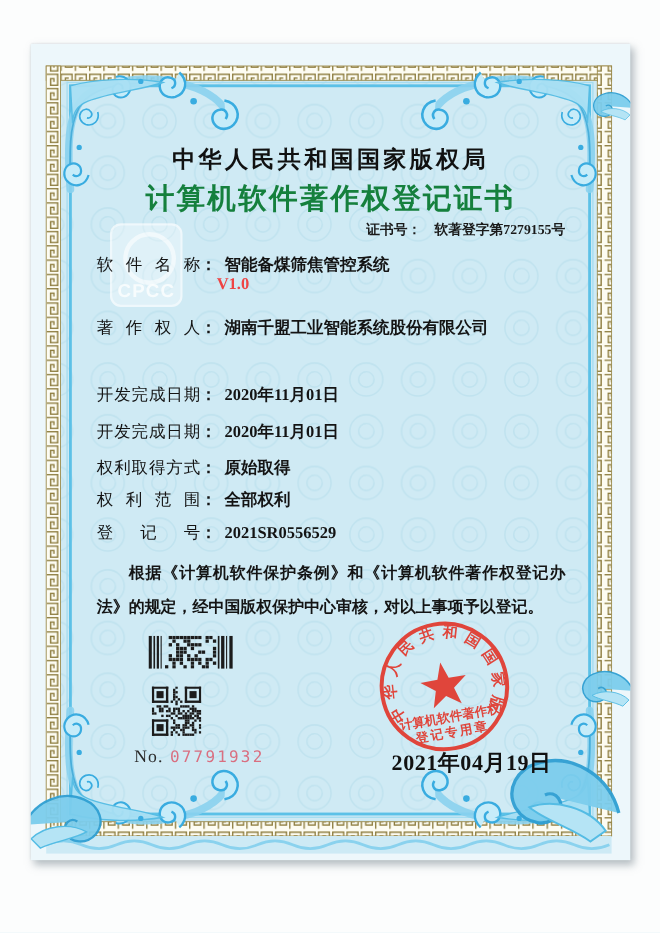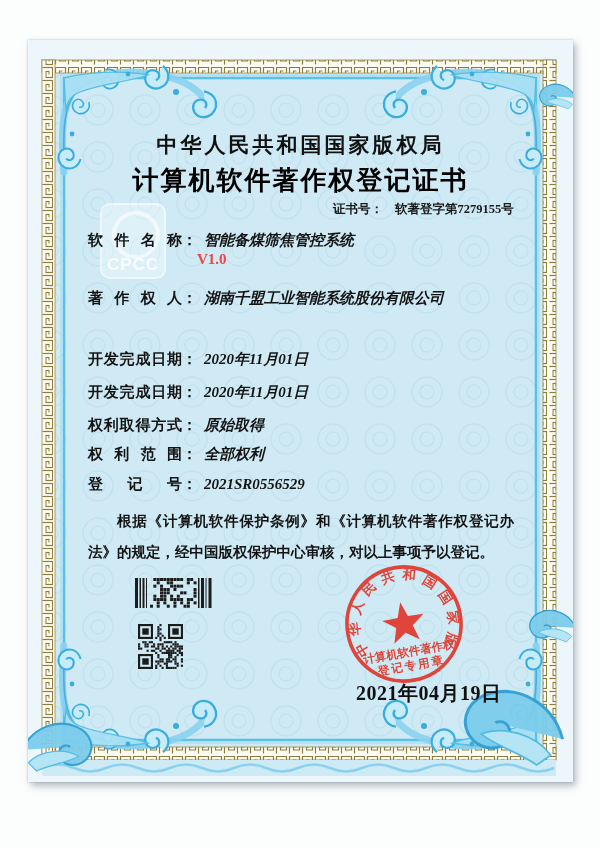--- a/index.html
+++ b/index.html
@@ -5,27 +5,27 @@
   html,body{margin:0;padding:0;}
   body{width:600px;height:848px;position:relative;background:#fcfdfd;overflow:hidden;
        font-family:"Liberation Serif","DejaVu Serif",serif;}
   .paper{position:absolute;left:28px;top:40px;width:545px;height:742px;background:#edf7fb;
          box-shadow:3px 4px 7px rgba(110,125,135,.5),0 0 2px rgba(140,155,165,.55);}
   .deco{position:absolute;left:28px;top:40px;width:545px;height:742px;}
   .layer{position:absolute;left:0;top:0;width:600px;height:848px;pointer-events:none;}
   .title1{position:absolute;left:28px;top:131px;width:545px;text-align:center;
           font-size:21px;letter-spacing:3px;color:#111;font-weight:700;}
   .title2{position:absolute;left:28px;top:163px;width:545px;text-align:center;
-          font-size:26px;letter-spacing:2px;color:#000000;font-weight:700;}
+          font-size:26px;letter-spacing:2px;color:#15803d;font-weight:700;}
   .certno{position:absolute;left:333px;top:201px;font-size:12.5px;font-weight:700;color:#1a1a1a;}
   .certno .gap{display:inline-block;width:12px;}
   .frow{position:absolute;left:88px;font-size:15px;color:#141414;white-space:nowrap;}
-  .flabel{display:inline-block;width:94px;font-weight:700;text-align:justify;text-align-last:justify;vertical-align:top;}
+  .flabel{display:inline-block;width:94px;font-weight:400;text-align:justify;text-align-last:justify;vertical-align:top;}
   .fcolon{font-weight:700;}
-  .fvalue{font-weight:700;margin-left:7px;font-style:italic;}
+  .fvalue{font-weight:700;margin-left:7px;}
   .v2{position:absolute;left:197px;top:251px;font-size:15px;font-weight:700;color:#ef4444;}
   .statement{position:absolute;left:88px;top:506px;width:426px;font-size:14.5px;line-height:31px;
              text-align:justify;text-indent:2em;font-weight:700;color:#141414;}
   .serial{position:absolute;left:122px;top:680px;font-size:16px;white-space:nowrap;}
   .serial .no{color:#2a2a2a;letter-spacing:1px;font-weight:400;}
   .serial .digits{color:#d96f80;font-family:"DejaVu Sans Mono",monospace;font-size:14.5px;letter-spacing:2px;margin-left:6px;}
   .issued{position:absolute;left:356px;top:680px;font-size:20px;font-weight:700;color:#111;letter-spacing:.5px;}
   .emboss{position:absolute;left:100px;top:203px;width:66px;height:76px;border-radius:10px;
           background:rgba(255,255,255,.34);box-shadow:inset 0 0 0 2px rgba(255,255,255,.5);}
   .emboss .ring{position:absolute;left:12px;top:8px;width:40px;height:40px;border-radius:50%;
@@ -133,20 +133,23 @@
   </div>
   <div class="frow" style="top:445px">
     <span class="flabel">权利范围</span><span class="fcolon">：</span><span class="fvalue">全部权利</span>
   </div>
   <div class="frow" style="top:475px">
     <span class="flabel">登记号</span><span class="fcolon">：</span><span class="fvalue">2021SR0556529</span>
   </div>
 
   <div class="statement">根据《计算机软件保护条例》和《计算机软件著作权登记办法》的规定，经中国版权保护中心审核，对以上事项予以登记。</div>
 
+  <div class="serial">
+    <span class="no">No.</span><span class="digits">07791932</span>
+  </div>
   <div class="issued">2021年04月19日</div>
 </div>
 
 <svg id="barcode" width="78" height="30" viewBox="0 0 78 30">
     <rect x="0" y="0" width="3" height="30" fill="#1c1c1c"></rect>
     <rect x="4.5" y="0" width="1.5" height="30" fill="#1c1c1c"></rect>
     <rect x="7.5" y="0" width="2" height="30" fill="#1c1c1c"></rect>
     <rect x="11" y="0" width="1" height="30" fill="#1c1c1c"></rect>
     <rect x="63" y="0" width="1.5" height="30" fill="#1c1c1c"></rect>
     <rect x="66" y="0" width="3" height="30" fill="#1c1c1c"></rect>

